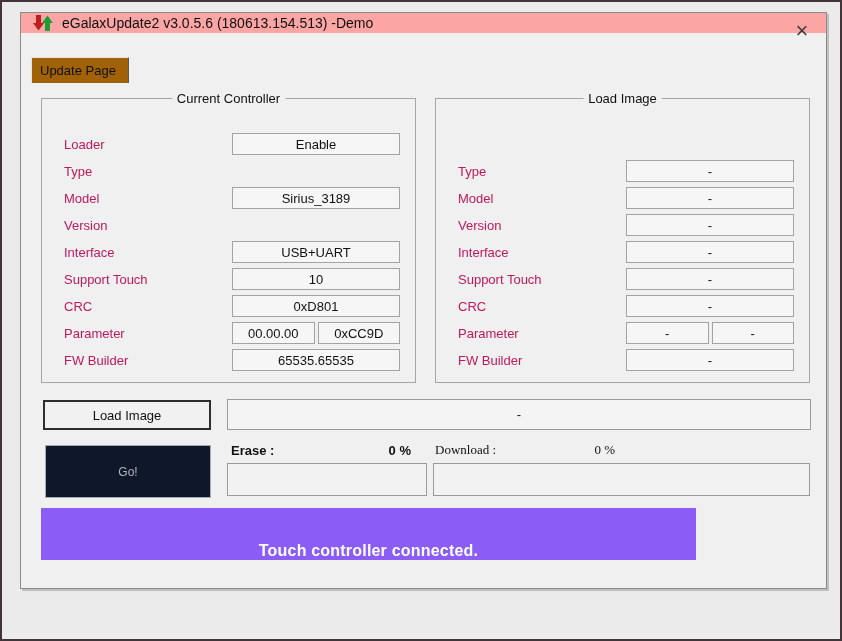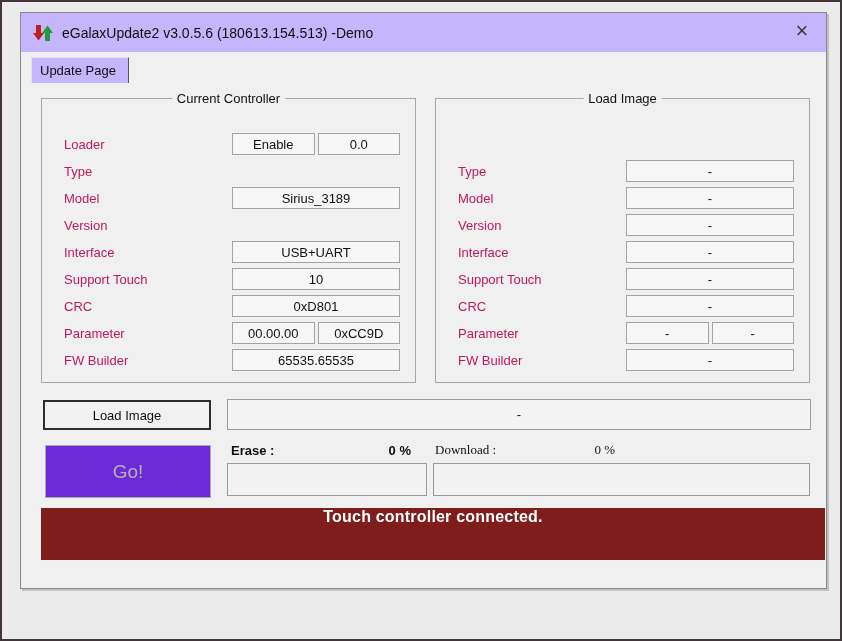--- a/index.html
+++ b/index.html
@@ -11,38 +11,38 @@
   .screen {
     position:relative; width:842px; height:641px;
     background:#ebebeb; border:2px solid #43343a; overflow:hidden;
   }
   .window {
     position:absolute; left:18px; top:10px; width:807px; height:577px;
     background:#f0f0f0; border:1px solid #8a8a8a;
     box-shadow:2px 2px 0 rgba(0,0,0,0.18);
   }
   .titlebar {
-    position:absolute; left:0; top:0; width:100%; height:39px;
-    background:#c4b5fd; display:flex; align-items:center; padding-left:10px;
+    position:absolute; left:0; top:0; width:100%; height:20px;
+    background:#fca5a5; display:flex; align-items:center; padding-left:10px;
   }
   .app-icon { width:24px; height:18px; margin-right:7px; flex:0 0 auto; }
   .title-text { font-size:14px; color:#101010; }
   .close-btn {
     position:absolute; right:6px; top:3px; width:36px; height:30px;
     display:flex; align-items:center; justify-content:center;
     background:transparent; border:none; cursor:pointer;
   }
   .close-btn span { font-size:22px; font-weight:300; color:#3c3c3c; line-height:1; }
 
   .tab {
     position:absolute; left:10px; top:44px; height:26px;
     padding:0 12px 0 8px; display:flex; align-items:center;
     font-size:13px; color:#101010;
     border-right:1px solid #5a5a5a; border-top:1px solid #e3e3e3; border-left:1px solid #e3e3e3;
-    background:#c4b5fd;
+    background:#a16207;
   }
 
   .group {
     position:absolute; top:85px; width:375px; height:285px;
     border:1px solid #a6a6a6;
   }
   .group-current { left:20px; }
   .group-load { left:414px; }
   .group-title {
     position:absolute; top:-8px; left:50%; transform:translateX(-50%);
@@ -63,21 +63,21 @@
   .r4 { top:142px; } .r5 { top:169px; } .r6 { top:196px; } .r7 { top:223px; }
   .r8 { top:250px;text-align:center; }
 
   .btn-load {
     position:absolute; left:22px; top:387px; width:168px; height:30px;
     background:#f1f1f1; border:2px solid #2e2e2e; font-size:13px; color:#101010;
     font-family:inherit; cursor:pointer;
   }
   .btn-go {
     position:absolute; left:24px; top:432px; width:166px; height:53px;
-    background:#6d28d9; border:1px solid #ababab; font-size:19px; color:#b4b4b4;
+    background:#0f172a; border:1px solid #ababab; font-size:12px; color:#b4b4b4;
     font-family:inherit;
   }
   .file-field {
     position:absolute; left:206px; top:386px; width:584px; height:31px;
     background:#f4f4f4; border:1px solid #9a9a9a;
     display:flex; align-items:center; justify-content:center;
     font-size:13px; color:#111;
   }
   .pct-row {
     position:absolute; top:428px; height:18px; display:flex;
@@ -87,22 +87,22 @@
   .pct-download { left:414px; width:180px;font-family:Liberation Serif, serif; }
   .progress {
     position:absolute; top:450px; height:33px;
     background:#f2f2f2; border:1px solid #9a9a9a; overflow:hidden;
   }
   .progress .fill { height:100%; background:#06b025; width:0%; }
   .progress-erase { left:206px; width:200px; }
   .progress-download { left:412px; width:377px; }
 
   .statusbar {
-    position:absolute; left:20px; top:495px; width:784px; height:52px;
-    background:#7f1d1d; display:flex; align-items:flex-start; justify-content:center;
+    position:absolute; left:20px; top:495px; width:655px; height:52px;
+    background:#8b5cf6; display:flex; align-items:flex-end; justify-content:center;
   }
   .statusbar span { color:#ffffff; font-size:16px; font-weight:bold; letter-spacing:0.2px; }
 </style>
 </head>
 <body>
 
 <div class="screen">
   <div class="window">
 
     <div class="titlebar">
@@ -120,21 +120,20 @@
       <span>Update Page</span>
     </div>
 
     <div class="group group-current">
       <span class="group-title">Current Controller</span>
 
       <div class="row r0">
         <span class="lbl">Loader</span>
         <div class="vals">
           <div class="field">Enable</div>
-          <div class="field">0.0</div>
         </div>
       </div>
       <div class="row r1">
         <span class="lbl">Type</span>
       </div>
       <div class="row r2">
         <span class="lbl">Model</span>
         <div class="vals">
             <div class="field">Sirius_3189</div>
           </div>

